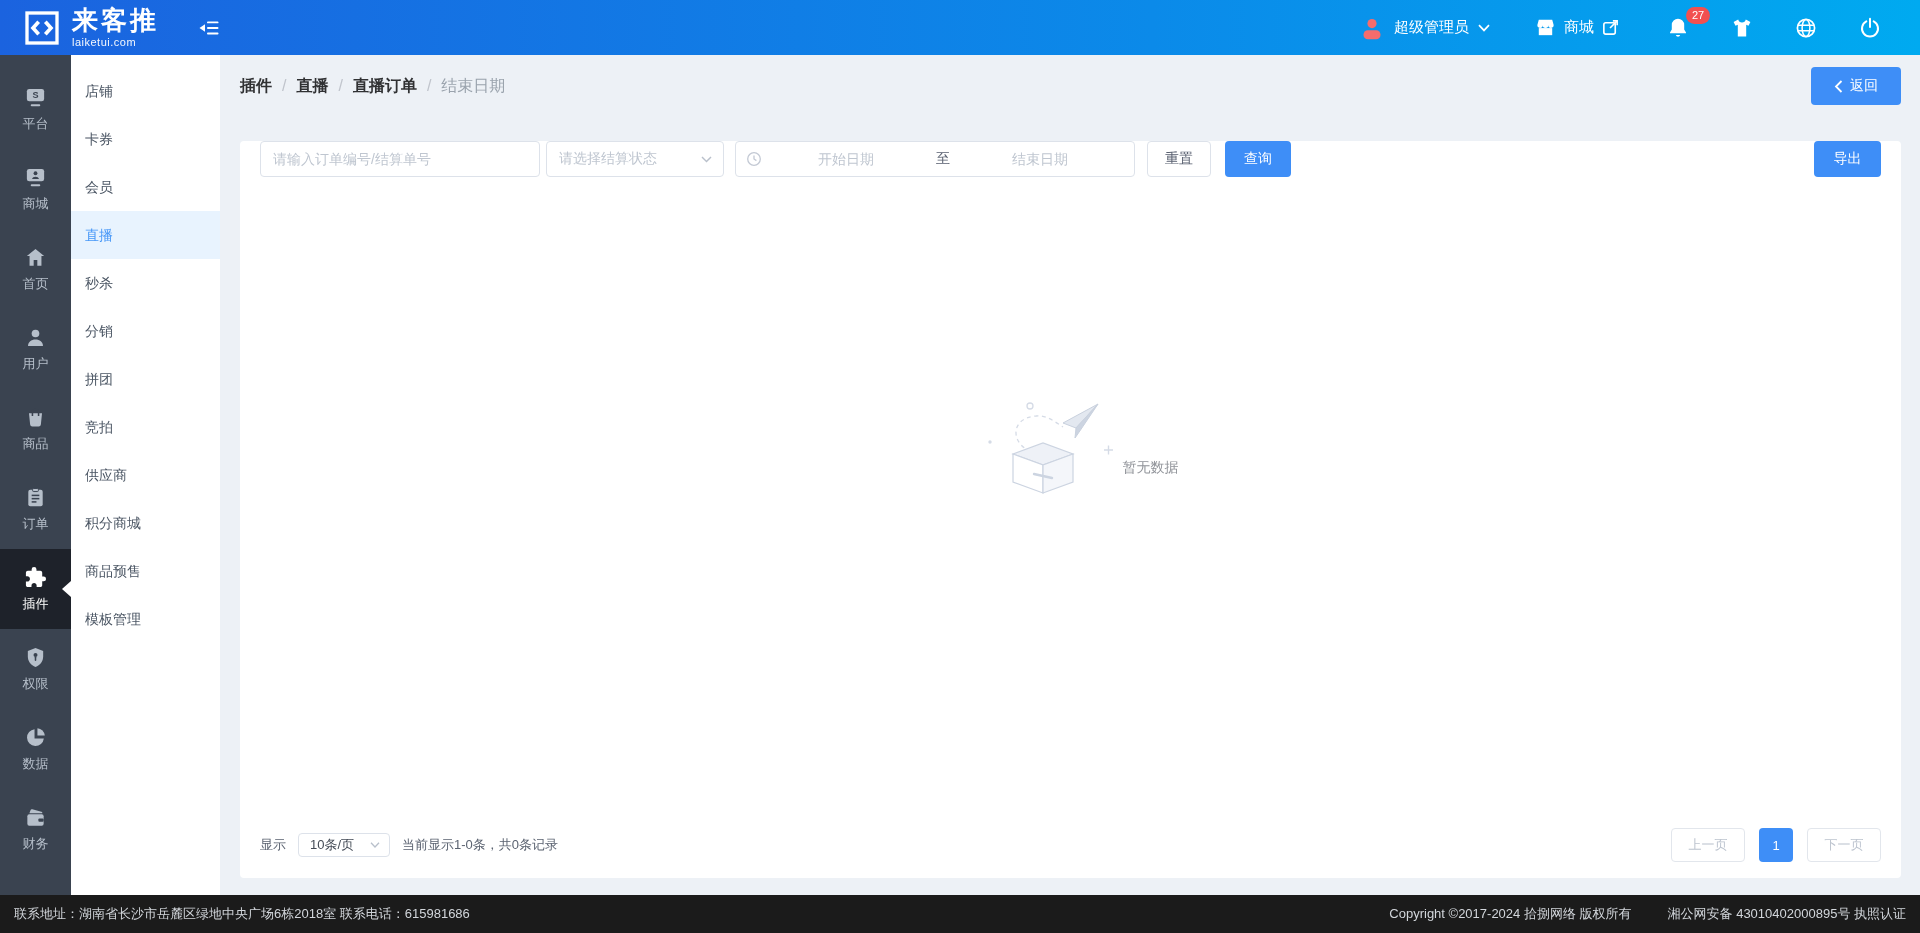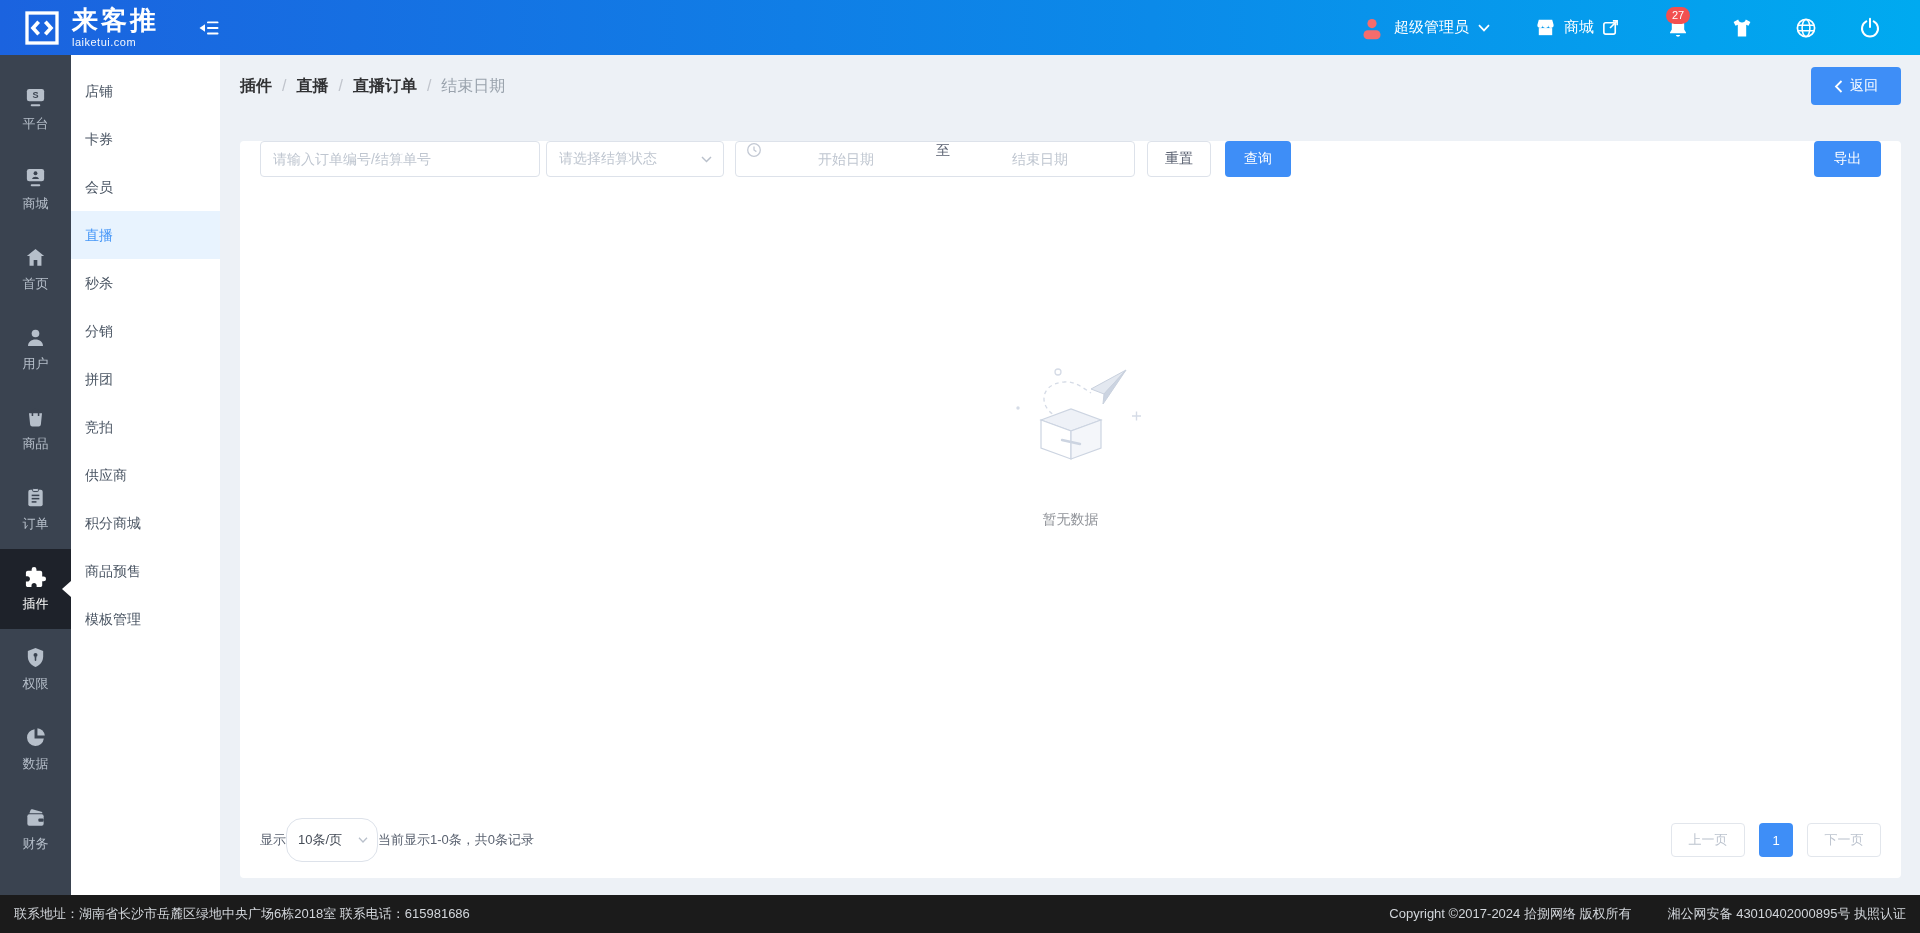--- a/index.html
+++ b/index.html
@@ -13,21 +13,21 @@
   .brand-text { display:flex; flex-direction:column; line-height:1; }
   .brand-title { font-size:26px; font-weight:bold; letter-spacing:3px; }
   .brand-sub { font-size:11px; margin-top:4px; letter-spacing:.5px; opacity:.95; }
   .collapse-btn { margin-left:38px; width:24px; height:24px; cursor:pointer; }
   .tb-right { margin-left:auto; display:flex; align-items:center; padding-right:38px; }
   .tb-user { display:flex; align-items:center; gap:9px; margin-right:44px; cursor:pointer; }
   .tb-user-name { font-size:15px; }
   .tb-mall { display:flex; align-items:center; gap:7px; margin-right:46px; cursor:pointer; font-size:15px; }
   .tb-icon { width:24px; height:24px; margin-left:0; margin-right:40px; position:relative; cursor:pointer; }
   .tb-icon:last-child { margin-right:0; }
-  .badge { position:absolute; top:-9px; left:0; background:#f25050; color:#fff; font-size:11px; line-height:1; padding:3px 6px; border-radius:9px; }
+  .badge { position:absolute; top:-9px; left:20px; background:#f25050; color:#fff; font-size:11px; line-height:1; padding:3px 6px; border-radius:9px; }
 
   
   .main { flex:1; display:flex; overflow:hidden; }
 
   
   .sidebar { flex:0 0 71px; background:#3a4350; color:#b6bfca; display:flex; flex-direction:column; padding-top:14px; }
   .side-item { height:80px; flex:0 0 80px; display:flex; flex-direction:column; align-items:center; justify-content:center; gap:6px; font-size:13px; cursor:pointer; }
   .side-item svg { width:23px; height:23px; }
   .side-item.active { background:#1e222a; color:#fff; }
 
@@ -48,40 +48,40 @@
   .card { background:#fff; border-radius:4px; flex:1; margin-top:24px; margin-bottom:17px; display:flex; flex-direction:column; padding:0 20px 16px; }
 
   
   .filter-row { display:flex; align-items:center; gap:6px; }
   .txt-input { height:36px; border:1px solid #dde2ea; border-radius:4px; padding:0 12px; font-size:14px; color:#333; outline:none; background:#fff; }
   .txt-input::placeholder { color:#bfc6d0; }
   .in-order { width:280px; }
   .in-shop { width:288px; margin-left:1px; }
   .select-box { width:178px; height:36px; border:1px solid #dde2ea; border-radius:4px; display:flex; align-items:center; padding:0 11px 0 12px; font-size:14px; color:#bfc6d0; cursor:pointer; background:#fff; }
   .select-box .chev { margin-left:auto; width:11px; height:7px; }
-  .date-range { width:400px; height:36px; border:1px solid #dde2ea; border-radius:4px; display:flex; padding:0 10px; margin-left:5px; background:#fff; }
+  .date-range { width:400px; height:36px; border:1px solid #dde2ea; border-radius:4px; display:flex; align-items:center; padding:0 10px; margin-left:5px; background:#fff; }
   .date-range input { flex:1; border:none; outline:none; text-align:center; font-size:14px; color:#333; min-width:0; background:transparent; }
   .date-range input::placeholder { color:#bfc6d0; }
   .date-sep { font-size:14px; color:#596070; padding:0 6px; }
   .btn { height:36px; border-radius:4px; font-size:14px; cursor:pointer; }
   .btn-plain { background:#fff; border:1px solid #dde2ea; color:#596070; width:64px; margin-left:6px; }
   .btn-primary { background:#3e8ef7; border:none; color:#fff; width:66px; margin-left:8px; }
   .btn-export { margin-left:auto; width:67px; }
 
   
   .table-header { display:flex; align-items:center; margin-top:34px; height:42px; border-bottom:1px solid #ebeef5; font-size:14px; font-weight:bold; color:#2f3542; }
   .th { padding-right:8px; white-space:nowrap; }
 
   
-  .empty { flex:1; display:flex; flex-direction:column; align-items:center; justify-content:center; padding-bottom:110px; }
+  .empty { flex:1; display:flex; flex-direction:row; align-items:center; justify-content:center; padding-bottom:110px; }
   .empty-text { margin-top:40px; font-size:14px; color:#909399; }
 
   
   .pagination { margin-top:auto; display:flex; align-items:center; font-size:13px; color:#5a6270; }
-  .pg-size { width:92px; height:44px; border:1px solid #dde2ea; border-radius:16px; display:flex; align-items:center; padding:0 9px 0 11px; margin:0 0; color:#454c57; cursor:pointer; background:#fff; }
+  .pg-size { width:92px; height:24px; border:1px solid #dde2ea; border-radius:4px; display:flex; align-items:center; padding:0 9px 0 11px; margin:0 12px; color:#454c57; cursor:pointer; background:#fff; }
   .pg-size .chev { margin-left:auto; width:10px; height:6px; }
   .pg-right { margin-left:auto; display:flex; align-items:center; gap:14px; }
   .pg-btn { min-width:74px; height:34px; border:1px solid #e2e6ec; border-radius:4px; background:#fff; color:#bdc4cf; font-size:13px; cursor:pointer; }
   .pg-cur { width:34px; height:34px; border-radius:4px; background:#3e8ef7; color:#fff; border:none; font-size:13px; cursor:pointer; }
 
   
   .footer { height:38px; flex:0 0 38px; background:#1b1b1b; color:#d2d6db; font-size:13px; display:flex; align-items:center; padding:0 14px; }
   .footer-right { margin-left:auto; display:flex; align-items:center; gap:36px; }
 </style>
 </head>

